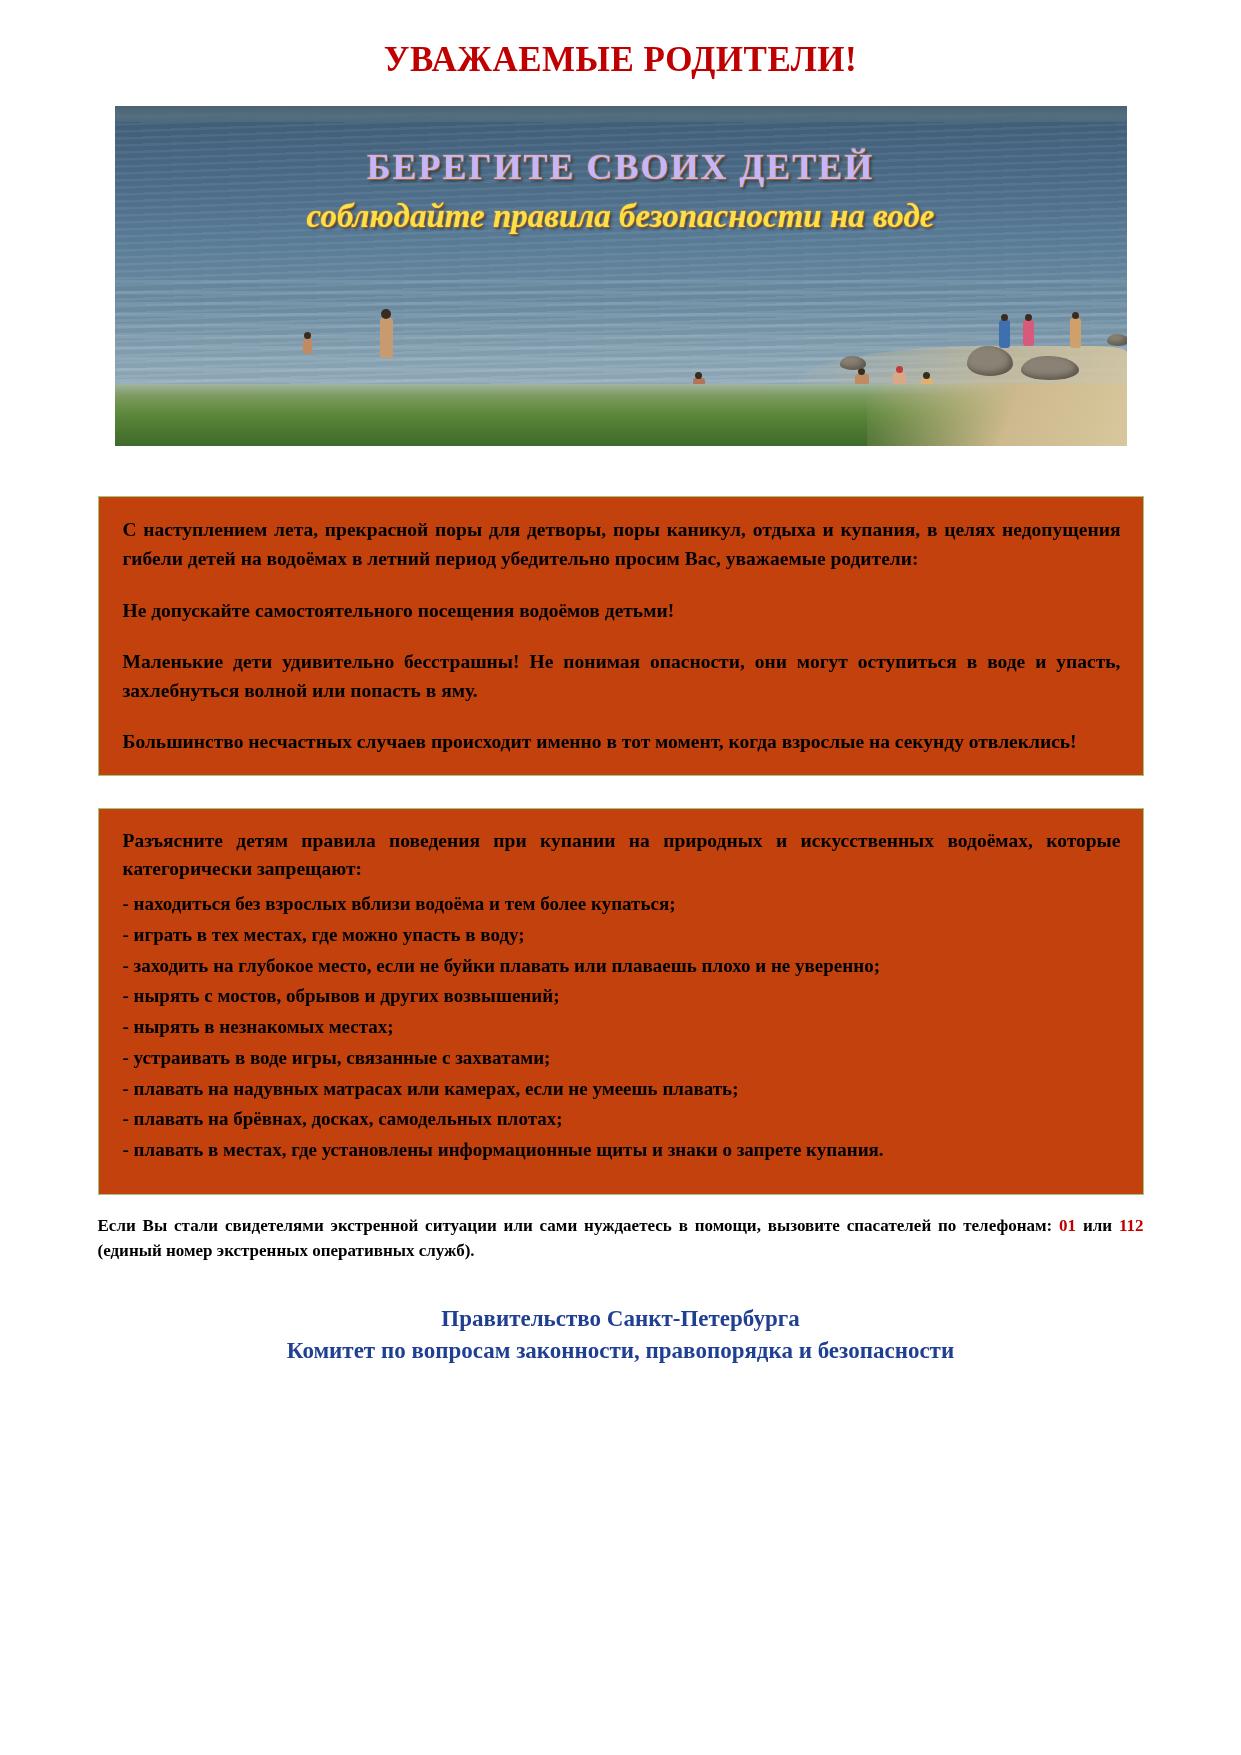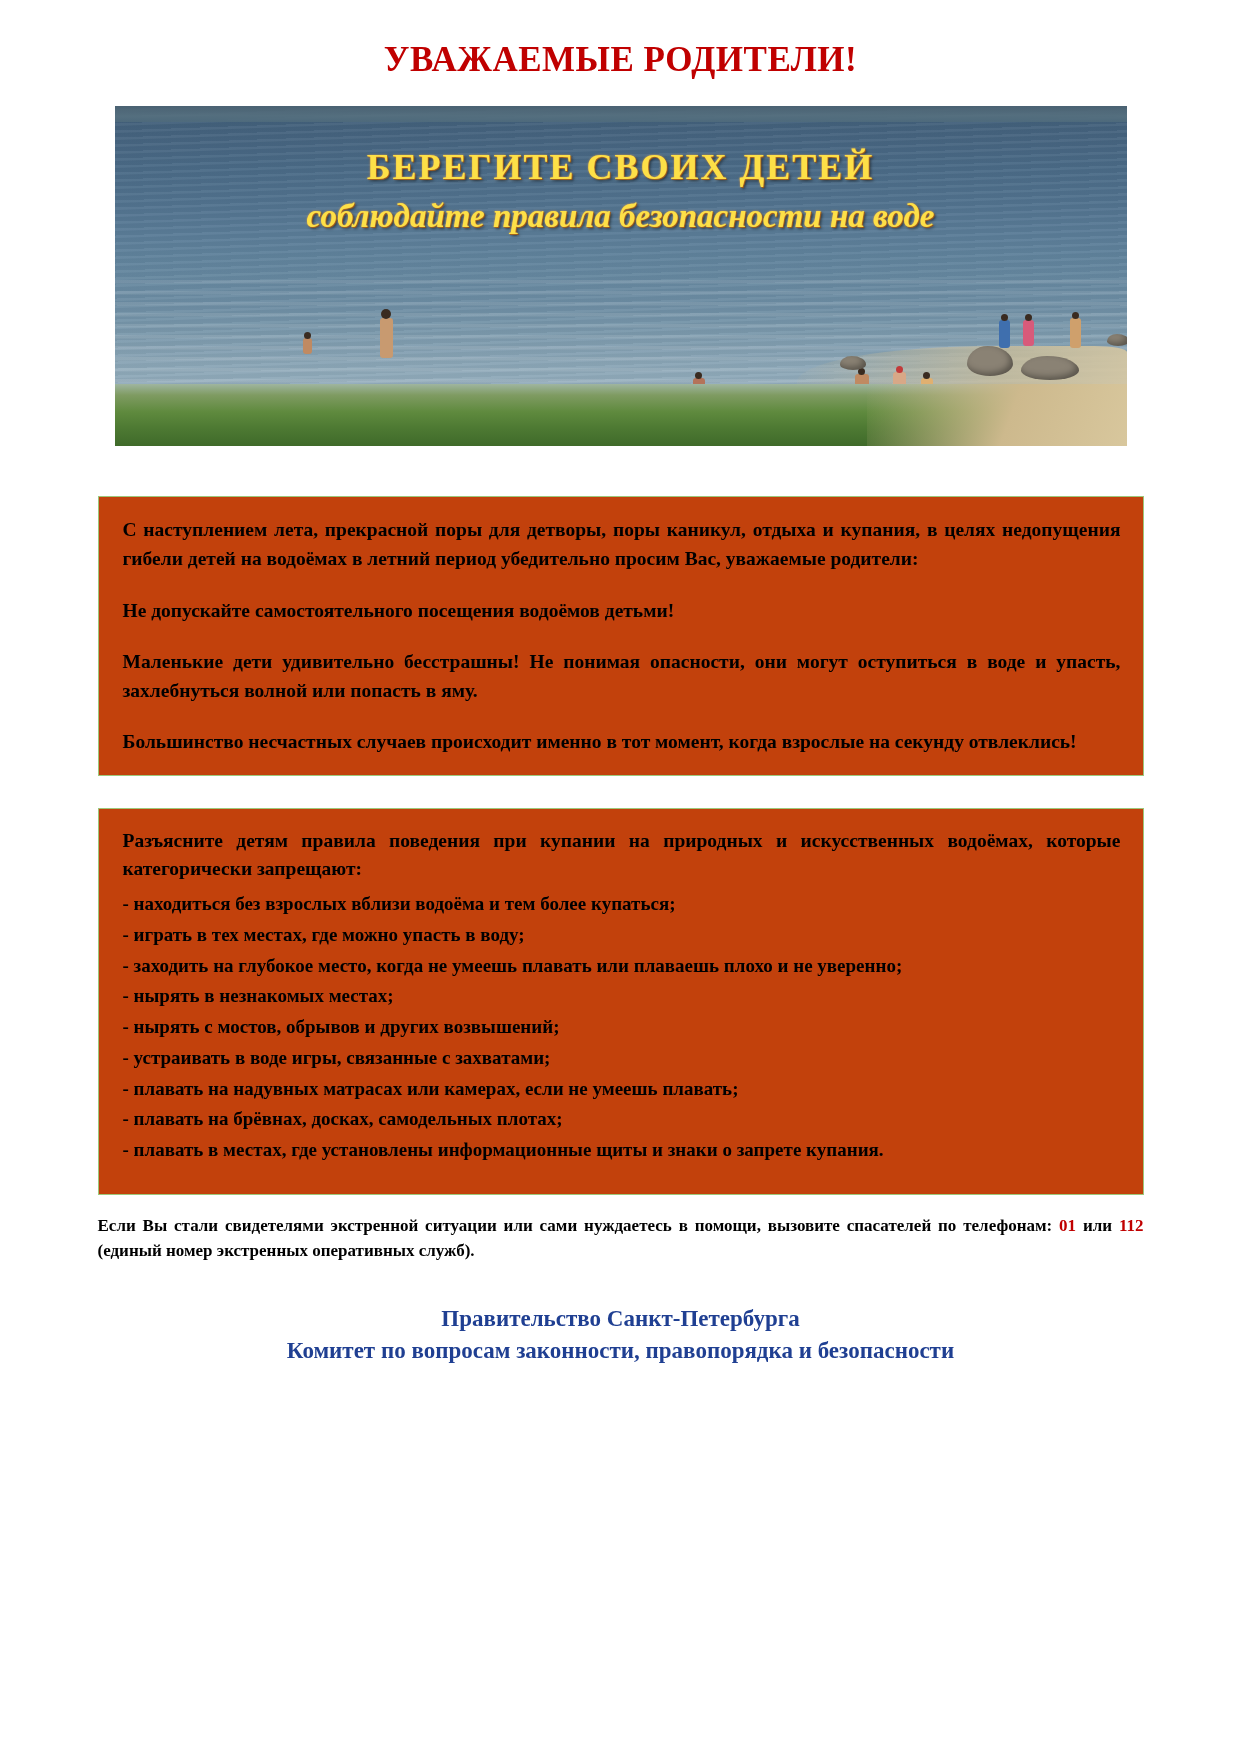--- a/index.html
+++ b/index.html
@@ -133,21 +133,21 @@
   .banner-text {
     position: absolute;
     left: 0; right: 0; top: 40px;
     text-align: center;
     pointer-events: none;
   }
   .banner-line1 {
     font-size: 36px;
     font-weight: bold;
     letter-spacing: 2px;
-    color: #fde047;
+    color: #c4b5fd;
     text-shadow:
       0 0 2px #e8a44e,
       1px 1px 0 #8a4a10,
       2px 2px 3px rgba(0,0,0,0.55);
     font-family: "Liberation Serif", serif;
   }
   .banner-line2 {
     margin-top: 10px;
     font-size: 33px;
     font-weight: bold;
@@ -307,23 +307,23 @@
     <p class="para">С наступлением лета, прекрасной поры для детворы, поры каникул, отдыха и купания, в целях недопущения гибели детей на водоёмах в летний период убедительно просим Вас, уважаемые родители:</p>
     <p class="para">Не допускайте самостоятельного посещения водоёмов детьми!</p>
     <p class="para">Маленькие дети удивительно бесстрашны! Не понимая опасности, они могут оступиться в воде и упасть, захлебнуться волной или попасть в яму.</p>
     <p class="para">Большинство несчастных случаев происходит именно в тот момент, когда взрослые на секунду отвлеклись!</p>
   </div>
 
   <div class="green-box box2">
     <p class="rules-intro">Разъясните детям правила поведения при купании на природных и искусственных водоёмах,  которые категорически запрещают:</p>
     <p class="rule-item">- находиться без взрослых вблизи водоёма и тем более купаться;</p>
     <p class="rule-item">- играть в тех местах, где можно упасть в воду;</p>
-    <p class="rule-item">- заходить на глубокое место, когда не умеешь плавать или плаваешь плохо и не уверенно;</p>
+    <p class="rule-item">- заходить на глубокое место, если не буйки плавать или плаваешь плохо и не уверенно;</p>
+    <p class="rule-item">- нырять с мостов, обрывов и других возвышений;</p>
     <p class="rule-item">- нырять в незнакомых местах;</p>
-    <p class="rule-item">- нырять с мостов, обрывов и других возвышений;</p>
     <p class="rule-item">- устраивать в воде игры, связанные с захватами;</p>
     <p class="rule-item">- плавать на надувных матрасах или камерах, если не умеешь плавать;</p>
     <p class="rule-item">- плавать на брёвнах, досках, самодельных плотах;</p>
     <p class="rule-item">- плавать в местах, где установлены информационные щиты и знаки о запрете купания.</p>
   </div>
 
   <div class="emergency"><span>Если Вы стали свидетелями экстренной ситуации или сами нуждаетесь в помощи, вызовите спасателей по телефонам: </span><span class="phone">01</span><span> или </span><span class="phone">112</span><span> (единый номер экстренных оперативных служб).</span></div>
 
 
   <div class="footer">

